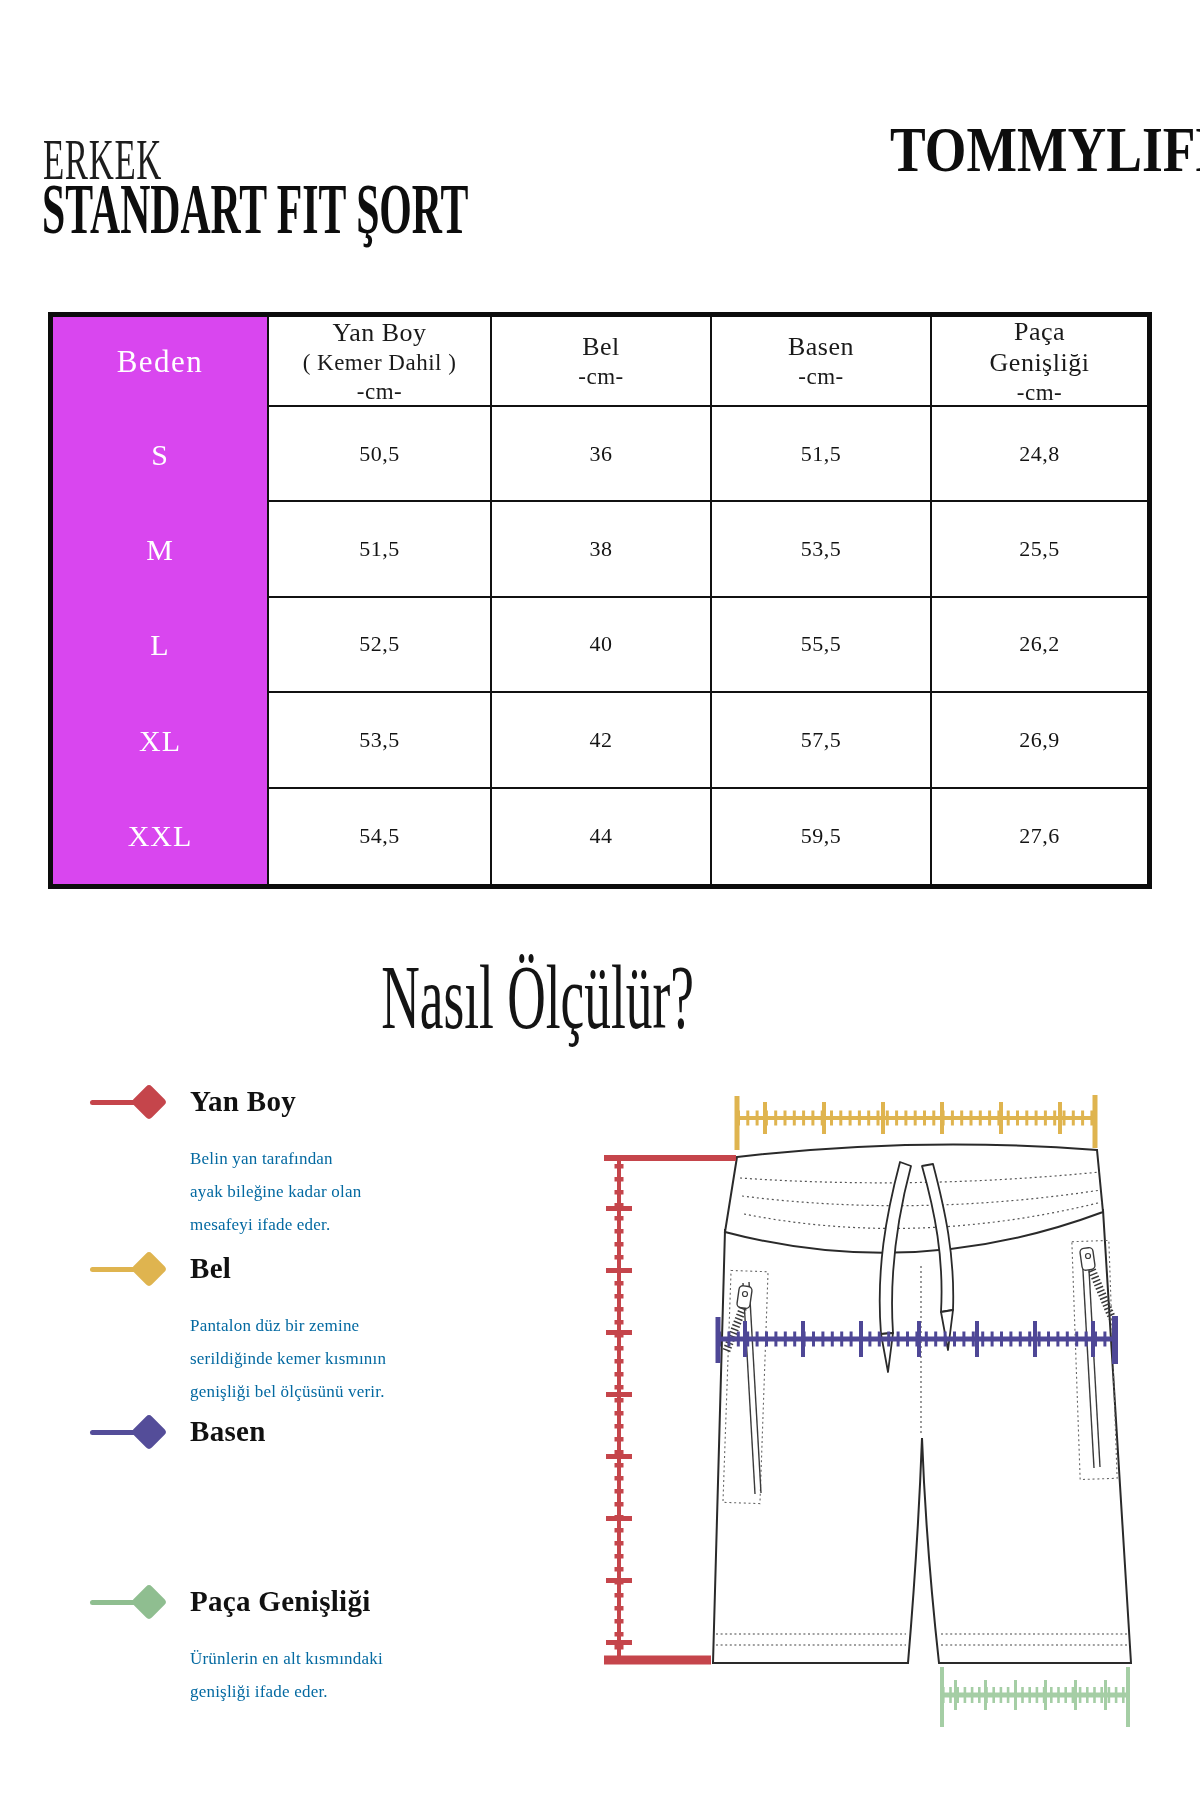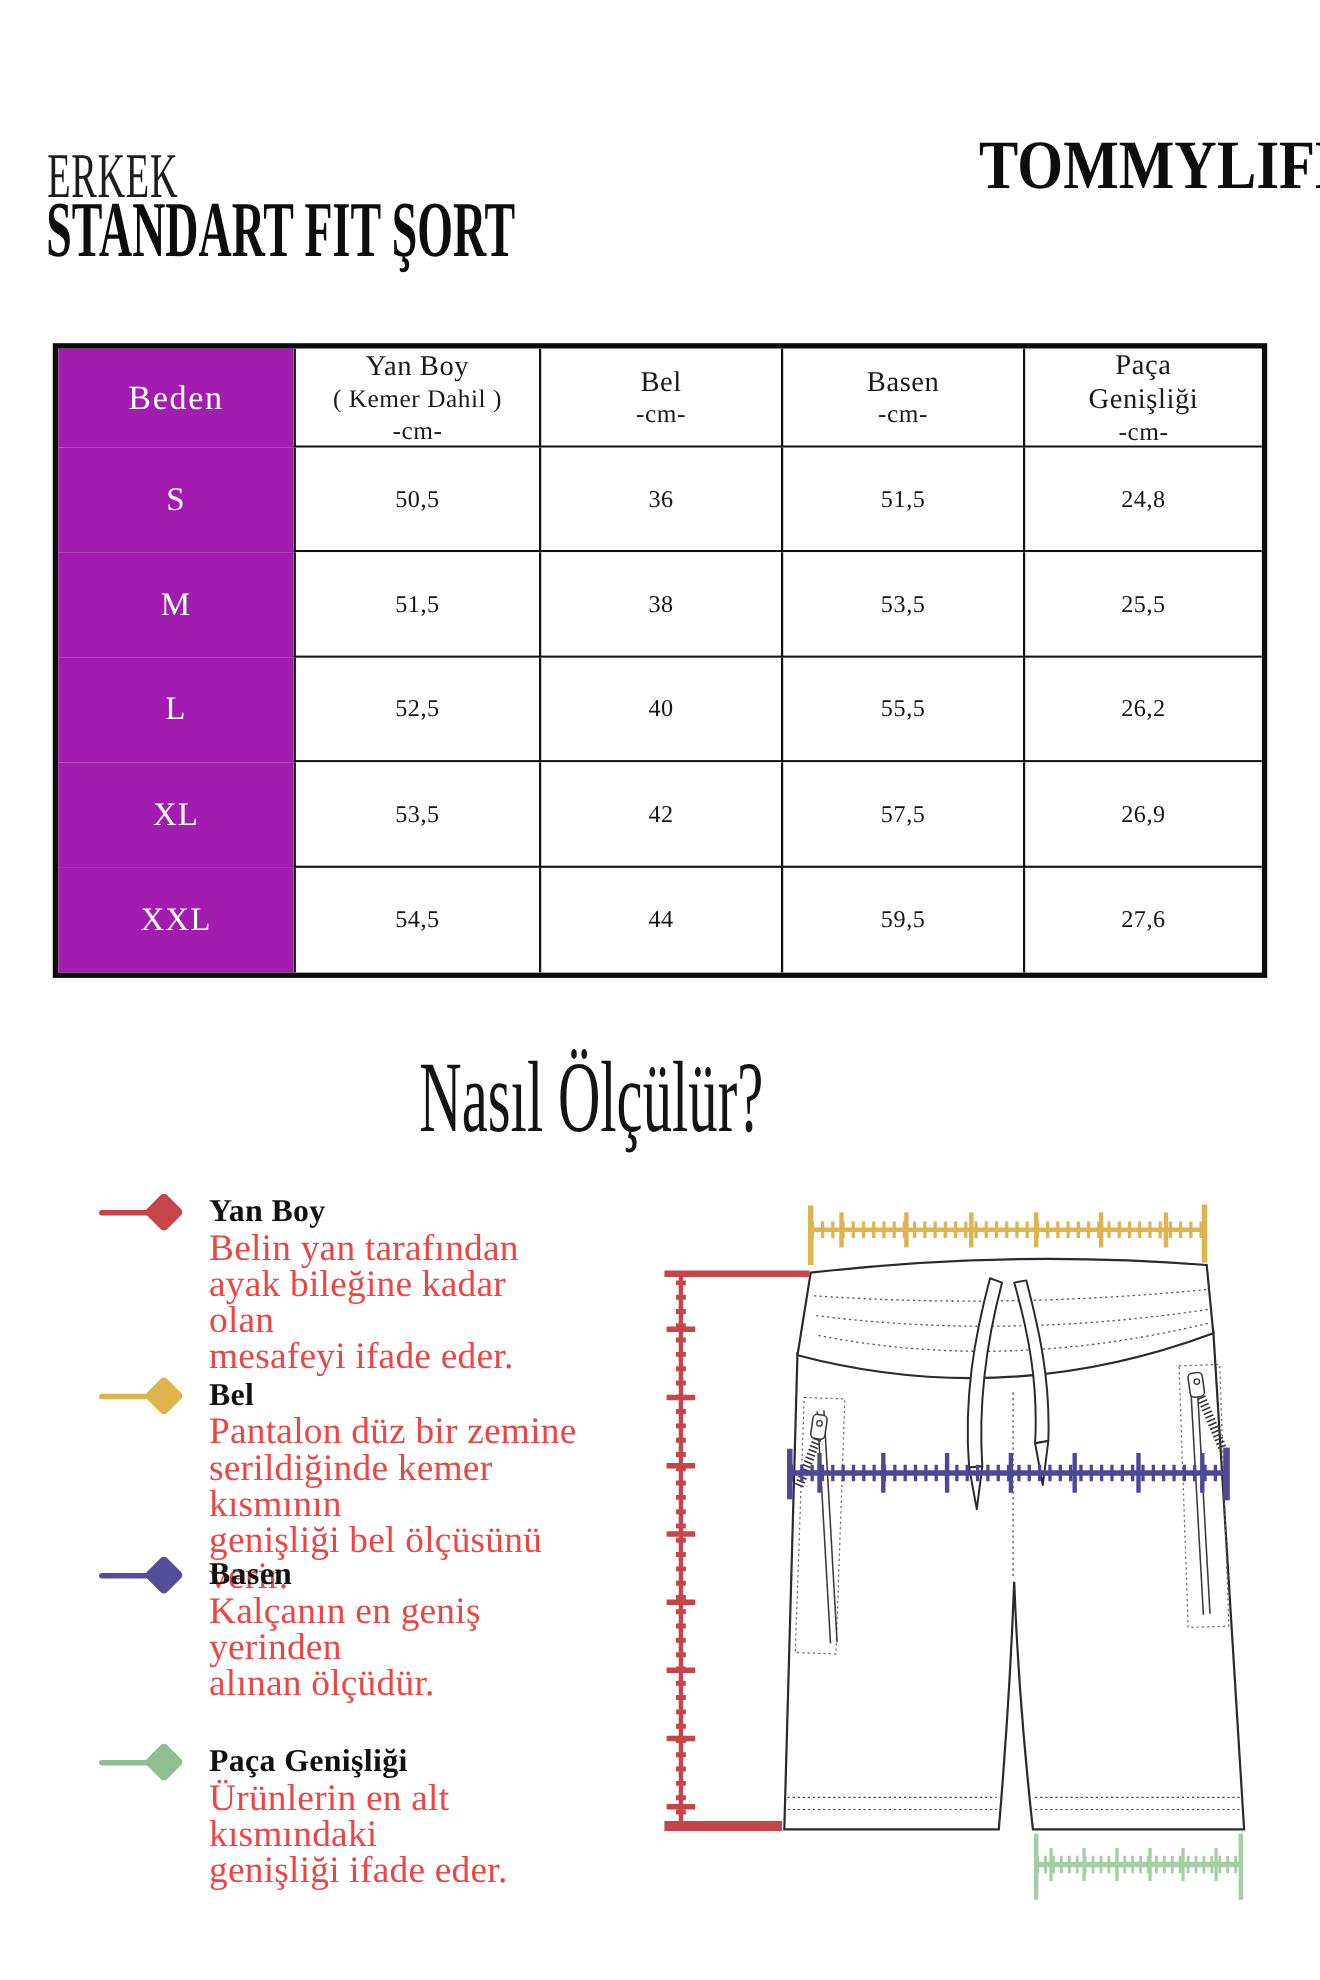--- a/index.html
+++ b/index.html
@@ -13,41 +13,41 @@
            transform:scaleX(.58);transform-origin:left top;white-space:nowrap;color:#0d0d0d}
   .brand{position:absolute;right:48px;top:98px;width:292px;display:flex;align-items:center}
   .brand-name{font-size:63px;font-weight:800;transform:scaleX(.85);transform-origin:center top;
               white-space:nowrap;margin-top:5px;color:#0d0d0d}
 
   
   .size-table{position:absolute;left:48px;top:312px;width:1104px;height:577px;box-sizing:border-box;
               border:5px solid #0c0c0c;display:grid;background:#fff;
               grid-template-columns:214px 223px 220px 220px 1fr;
               grid-template-rows:90px repeat(5,1fr)}
-  .cellb{background:#a21caf;color:#fff;display:flex;align-items:center;justify-content:center}
+  .cellb{background:#d946ef;color:#fff;display:flex;align-items:center;justify-content:center}
   .cellb.corner{font-size:31px;letter-spacing:1.5px}
   .cellb.size{font-size:30px;letter-spacing:1px}
   .cellw{background:#fff;border-left:2px solid #111;border-bottom:2px solid #111;
          display:flex;flex-direction:column;align-items:center;justify-content:center;text-align:center}
   .cellw.lastrow{border-bottom:none}
   .hl{font-size:26px;line-height:31px;letter-spacing:.5px;color:#1a1a1a}
   .hl-sub{font-size:23px;line-height:29px;letter-spacing:.5px;color:#1a1a1a}
   .val{font-size:22px;letter-spacing:.5px;color:#141414}
 
   
   .how-title{position:absolute;left:0;top:944px;width:1076px;text-align:center}
   .how-title span{display:inline-block;font-size:92px;font-weight:400;transform:scaleX(.58);
                   transform-origin:center top;white-space:nowrap;color:#141414}
 
   .legend-item{position:absolute;left:75px;width:452px}
   .lmk{position:absolute;left:15px;top:2px;width:78px;height:32px}
   .lmk .stem{position:absolute;left:0;top:14px;width:53px;height:5px;border-radius:3px}
   .lmk .dia{position:absolute;left:46px;top:3px;width:26px;height:26px;border-radius:4px;transform:rotate(45deg)}
   .ltitle{padding-left:115px;font-size:29px;font-weight:700;letter-spacing:.3px;line-height:34px;color:#111}
-  .ldesc{padding-left:115px;margin-top:0;font-size:34px;line-height:33px;letter-spacing:.2px;color:#ef4444}
+  .ldesc{padding-left:115px;margin-top:24px;font-size:17px;line-height:33px;letter-spacing:.2px;color:#0369a1}
 
   .diagram{position:absolute;left:560px;top:1085px;width:600px;height:660px}
 
   
   .c-red{background:#c5454b}.c-yellow{background:#dfb44f}.c-purple{background:#544d99}.c-green{background:#8fbe90}
 </style>
 </head>
 <body>
 
 <div class="page">
@@ -192,24 +192,20 @@
       <div>genişliği bel ölçüsünü verir.</div>
     </div>
   </div>
 
   <div class="legend-item" style="top:1414px">
     <div class="lmk">
       <div class="stem c-purple"></div>
         <div class="dia c-purple"></div>
     </div>
     <div class="ltitle">Basen</div>
-    <div class="ldesc">
-      <div>Kalçanın en geniş yerinden</div>
-      <div>alınan ölçüdür.</div>
-    </div>
   </div>
 
   <div class="legend-item" style="top:1584px">
     <div class="lmk">
       <div class="stem c-green"></div>
         <div class="dia c-green"></div>
     </div>
     <div class="ltitle">Paça Genişliği</div>
     <div class="ldesc">
       <div>Ürünlerin en alt kısmındaki</div>

